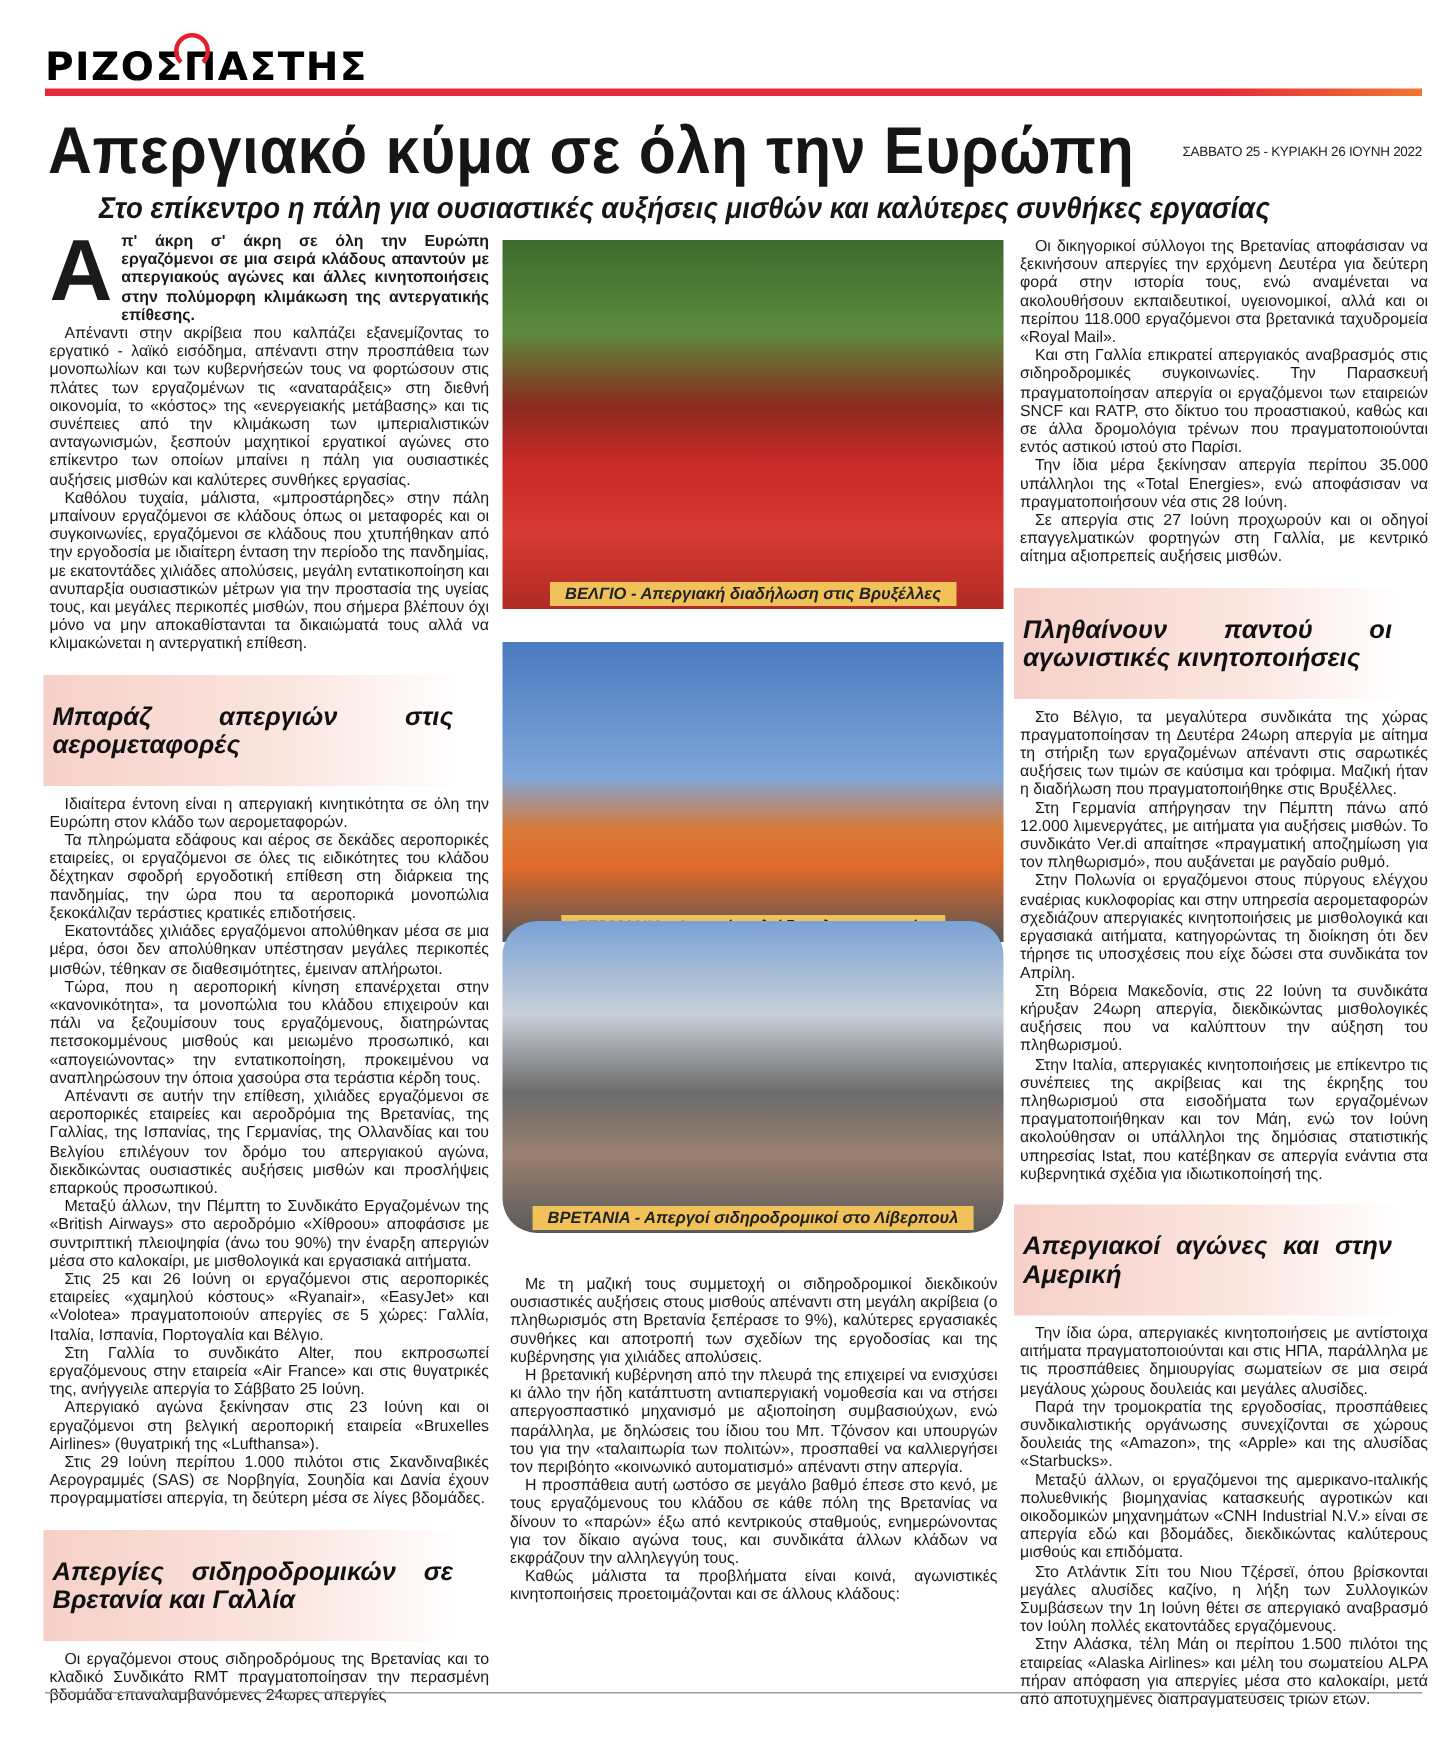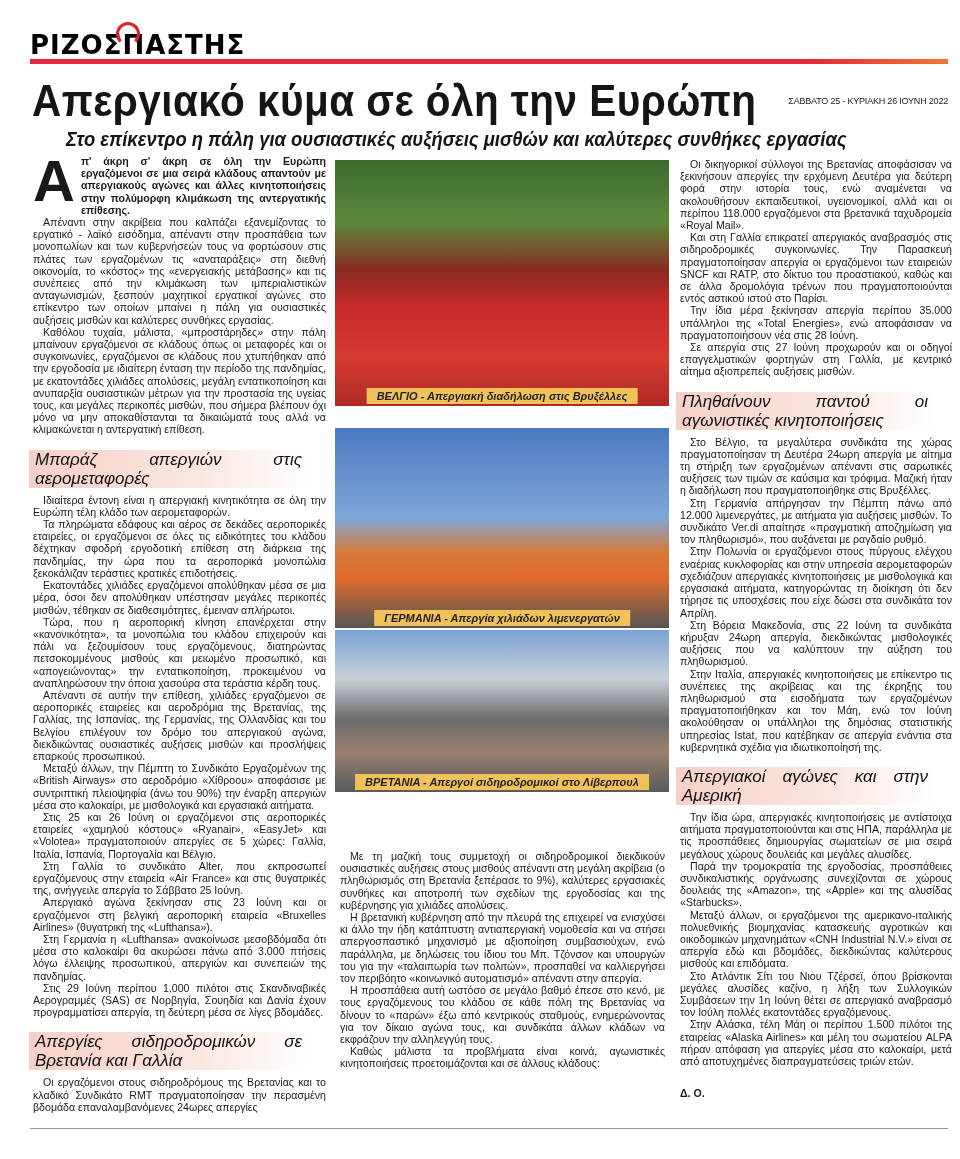--- a/index.html
+++ b/index.html
@@ -12,26 +12,26 @@
   .headline{position:absolute;left:32px;top:76px;font-family:"Liberation Sans",sans-serif;font-weight:bold;font-size:44px;letter-spacing:0.5px;color:#151515;transform:scaleX(0.92);transform-origin:left;}
   .subhead{position:absolute;left:66px;top:128px;font-weight:bold;font-style:italic;font-size:20px;color:#161616;transform:scaleX(0.92);transform-origin:left;}
   .col{position:absolute;font-size:10.6px;line-height:12.2px;text-align:justify;}
   .col p{margin:0;text-indent:10px;}
   .col p.noind{text-indent:0;}
   .col b{font-weight:bold;}
   .c1{left:33px;top:155px;width:293px;}
   .c3{left:680px;top:158px;width:272px;}
   .c2b{left:340px;top:850px;width:325px;}
   .dropcap{float:left;font-weight:bold;font-size:58px;line-height:48px;margin:2px 6px 0 0;font-family:"Liberation Sans",sans-serif;}
-  .sec{font-weight:normal;font-style:italic;font-size:17px;line-height:19px;color:#111;margin:14px 18px 6px -4px;padding:0 6px;background:linear-gradient(90deg,#f6d0c8,#fbe6e0 60%,rgba(255,255,255,0));}
+  .sec{font-weight:bold;font-style:italic;font-size:17px;line-height:19px;color:#111;margin:14px 18px 6px -4px;padding:18px 6px;background:linear-gradient(90deg,#f6d0c8,#fbe6e0 60%,rgba(255,255,255,0));}
   .photo{position:absolute;left:335px;width:334px;overflow:hidden;}
   .caption{position:absolute;left:50%;transform:translateX(-50%);bottom:2px;background:#f2c25a;padding:2px 10px;font-weight:bold;font-style:italic;font-size:11px;white-space:nowrap;color:#222;}
   .p1{top:160px;height:246px;background:linear-gradient(180deg,#3d6b2e 0%,#5c8a3c 25%,#8a2a20 45%,#c82a28 60%,#d63a30 80%,#b02a25 100%);}
   .p2{top:428px;height:200px;background:linear-gradient(180deg,#4a7ac0 0%,#7fa6d8 45%,#d67a3a 62%,#e06a2a 75%,#555 100%);}
-  .p3{top:630px;height:162px;background:linear-gradient(180deg,#7aa2d6 0%,#c8d0d8 30%,#6b6b6b 55%,#9a8070 75%,#5a5a5a 100%);}
+  .p3{top:614px;height:208px;background:linear-gradient(180deg,#7aa2d6 0%,#c8d0d8 30%,#6b6b6b 55%,#9a8070 75%,#5a5a5a 100%);border-radius:23px;}
   .bottomrule{position:absolute;top:1128px;left:30px;width:918px;height:1px;background:#999;}
   .sig{text-align:left;font-weight:bold;margin-top:20px;}
 </style>
 </head>
 <body>
 
 <div class="masthead">
   <div class="logo">ΡΙΖΟΣΠΑΣΤΗΣ</div>
   <div class="logo-mark"></div>
   <div class="date">ΣΑΒΒΑΤΟ 25 - ΚΥΡΙΑΚΗ 26 ΙΟΥΝΗ 2022</div>
@@ -39,30 +39,29 @@
 <div class="redrule"></div>
 
 <div class="headline">Απεργιακό κύμα σε όλη την Ευρώπη</div>
 <div class="subhead">Στο επίκεντρο η πάλη για ουσιαστικές αυξήσεις μισθών και καλύτερες συνθήκες εργασίας</div>
 
 <div class="col c1">
   <p class="noind"><span class="dropcap">Α</span><b>π' άκρη σ' άκρη σε όλη την Ευρώπη εργαζόμενοι σε μια σειρά κλάδους απαντούν με απεργιακούς αγώνες και άλλες κινητοποιήσεις στην πολύμορφη κλιμάκωση της αντεργατικής επίθεσης.</b></p>
   <p>Απέναντι στην ακρίβεια που καλπάζει εξανεμίζοντας το εργατικό - λαϊκό εισόδημα, απέναντι στην προσπάθεια των μονοπωλίων και των κυβερνήσεών τους να φορτώσουν στις πλάτες των εργαζομένων τις «αναταράξεις» στη διεθνή οικονομία, το «κόστος» της «ενεργειακής μετάβασης» και τις συνέπειες από την κλιμάκωση των ιμπεριαλιστικών ανταγωνισμών, ξεσπούν μαχητικοί εργατικοί αγώνες στο επίκεντρο των οποίων μπαίνει η πάλη για ουσιαστικές αυξήσεις μισθών και καλύτερες συνθήκες εργασίας.</p>
   <p>Καθόλου τυχαία, μάλιστα, «μπροστάρηδες» στην πάλη μπαίνουν εργαζόμενοι σε κλάδους όπως οι μεταφορές και οι συγκοινωνίες, εργαζόμενοι σε κλάδους που χτυπήθηκαν από την εργοδοσία με ιδιαίτερη ένταση την περίοδο της πανδημίας, με εκατοντάδες χιλιάδες απολύσεις, μεγάλη εντατικοποίηση και ανυπαρξία ουσιαστικών μέτρων για την προστασία της υγείας τους, και μεγάλες περικοπές μισθών, που σήμερα βλέπουν όχι μόνο να μην αποκαθίστανται τα δικαιώματά τους αλλά να κλιμακώνεται η αντεργατική επίθεση.</p>
   <div class="sec">Μπαράζ απεργιών στις αερομεταφορές</div>
-  <p>Ιδιαίτερα έντονη είναι η απεργιακή κινητικότητα σε όλη την Ευρώπη τέλη κλάδο των αερομεταφορών.</p>
+  <p>Ιδιαίτερα έντονη είναι η απεργιακή κινητικότητα σε όλη την Ευρώπη στον κλάδο των αερομεταφορών.</p>
   <p>Τα πληρώματα εδάφους και αέρος σε δεκάδες αεροπορικές εταιρείες, οι εργαζόμενοι σε όλες τις ειδικότητες του κλάδου δέχτηκαν σφοδρή εργοδοτική επίθεση στη διάρκεια της πανδημίας, την ώρα που τα αεροπορικά μονοπώλια ξεκοκάλιζαν τεράστιες κρατικές επιδοτήσεις.</p>
   <p>Εκατοντάδες χιλιάδες εργαζόμενοι απολύθηκαν μέσα σε μια μέρα, όσοι δεν απολύθηκαν υπέστησαν μεγάλες περικοπές μισθών, τέθηκαν σε διαθεσιμότητες, έμειναν απλήρωτοι.</p>
   <p>Τώρα, που η αεροπορική κίνηση επανέρχεται στην «κανονικότητα», τα μονοπώλια του κλάδου επιχειρούν και πάλι να ξεζουμίσουν τους εργαζόμενους, διατηρώντας πετσοκομμένους μισθούς και μειωμένο προσωπικό, και «απογειώνοντας» την εντατικοποίηση, προκειμένου να αναπληρώσουν την όποια χασούρα στα τεράστια κέρδη τους.</p>
   <p>Απέναντι σε αυτήν την επίθεση, χιλιάδες εργαζόμενοι σε αεροπορικές εταιρείες και αεροδρόμια της Βρετανίας, της Γαλλίας, της Ισπανίας, της Γερμανίας, της Ολλανδίας και του Βελγίου επιλέγουν τον δρόμο του απεργιακού αγώνα, διεκδικώντας ουσιαστικές αυξήσεις μισθών και προσλήψεις επαρκούς προσωπικού.</p>
   <p>Μεταξύ άλλων, την Πέμπτη το Συνδικάτο Εργαζομένων της «British Airways» στο αεροδρόμιο «Χίθροου» αποφάσισε με συντριπτική πλειοψηφία (άνω του 90%) την έναρξη απεργιών μέσα στο καλοκαίρι, με μισθολογικά και εργασιακά αιτήματα.</p>
   <p>Στις 25 και 26 Ιούνη οι εργαζόμενοι στις αεροπορικές εταιρείες «χαμηλού κόστους» «Ryanair», «EasyJet» και «Volotea» πραγματοποιούν απεργίες σε 5 χώρες: Γαλλία, Ιταλία, Ισπανία, Πορτογαλία και Βέλγιο.</p>
   <p>Στη Γαλλία το συνδικάτο Alter, που εκπροσωπεί εργαζόμενους στην εταιρεία «Air France» και στις θυγατρικές της, ανήγγειλε απεργία το Σάββατο 25 Ιούνη.</p>
   <p>Απεργιακό αγώνα ξεκίνησαν στις 23 Ιούνη και οι εργαζόμενοι στη βελγική αεροπορική εταιρεία «Bruxelles Airlines» (θυγατρική της «Lufthansa»).</p>
-  <p>Στη Γερμανία η «Lufthansa» ανακοίνωσε μεσοβδόμαδα ότι μέσα στο καλοκαίρι θα ακυρώσει πάνω από 3.000 πτήσεις λόγω έλλειψης προσωπικού, απεργιών και συνεπειών της πανδημίας.</p>
   <p>Στις 29 Ιούνη περίπου 1.000 πιλότοι στις Σκανδιναβικές Αερογραμμές (SAS) σε Νορβηγία, Σουηδία και Δανία έχουν προγραμματίσει απεργία, τη δεύτερη μέσα σε λίγες βδομάδες.</p>
   <div class="sec">Απεργίες σιδηροδρομικών σε Βρετανία και Γαλλία</div>
   <p>Οι εργαζόμενοι στους σιδηροδρόμους της Βρετανίας και το κλαδικό Συνδικάτο RMT πραγματοποίησαν την περασμένη βδομάδα επαναλαμβανόμενες 24ωρες απεργίες</p>
 </div>
 
 <div class="photo p1">
   <div class="caption">ΒΕΛΓΙΟ - Απεργιακή διαδήλωση στις Βρυξέλλες</div>
 </div>
 <div class="photo p2">
   <div class="caption">ΓΕΡΜΑΝΙΑ - Απεργία χιλιάδων λιμενεργατών</div>

